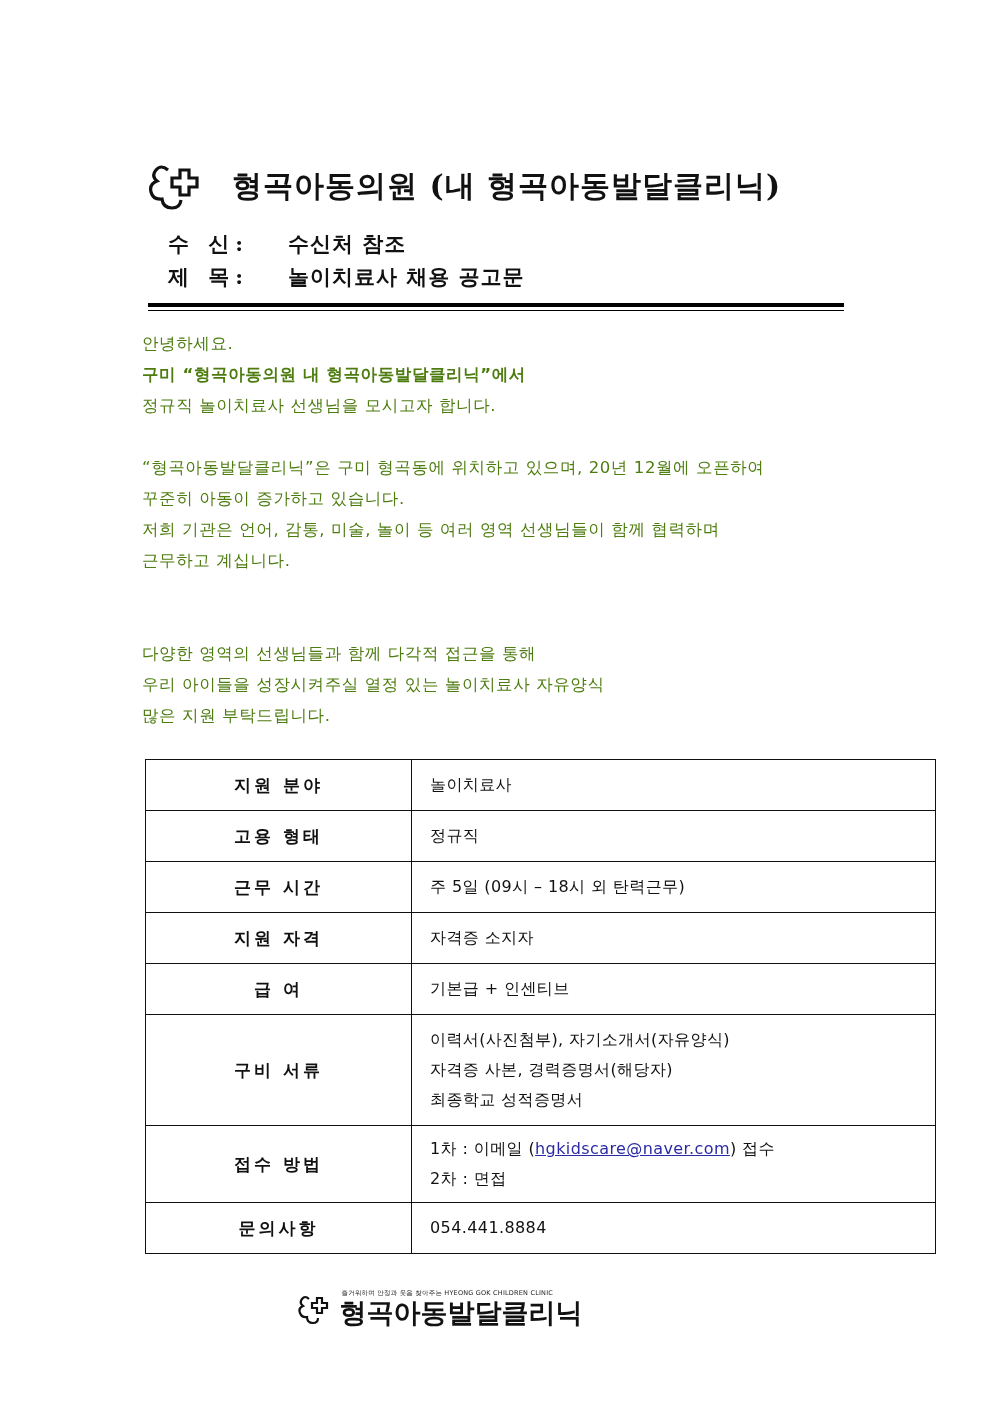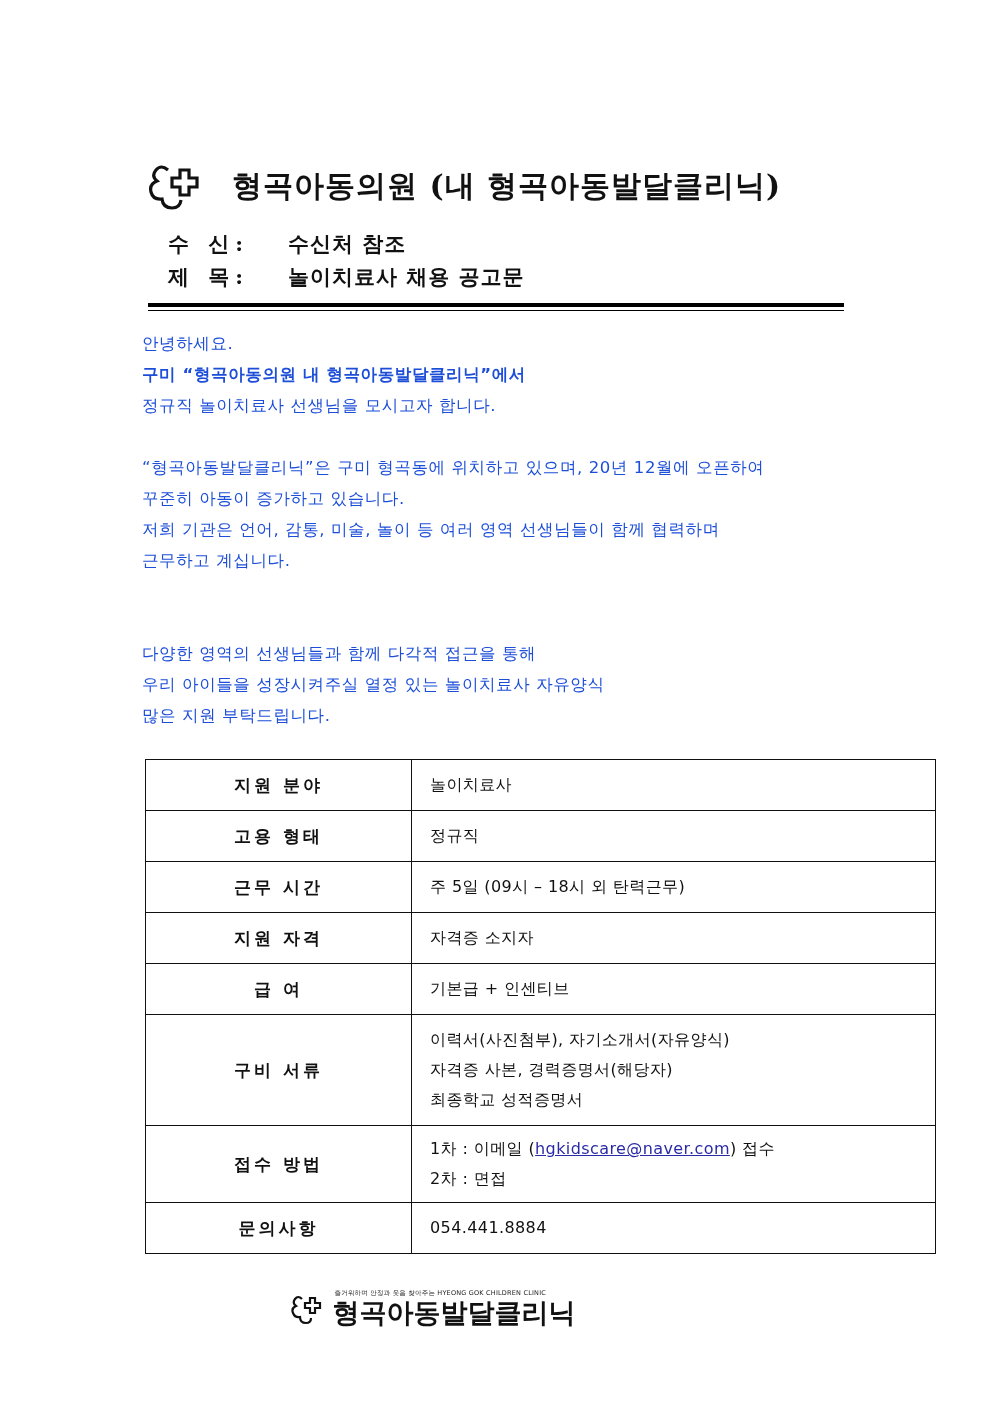--- a/index.html
+++ b/index.html
@@ -86,21 +86,21 @@
   }
   
   .body-text {
     position: absolute;
     left: 142px;
     top: 328px;
     width: 720px;
     font-size: 16.5px;
     line-height: 31px;
     letter-spacing: 0.6px;
-    color: #1d4ed8;
+    color: #4d7c0f;
   }
   .body-text p {
     margin: 0;
   }
   .body-text .gap {
     height: 31px;
   }
   .body-text b {
     font-weight: 700;
     margin-top: 48px;
@@ -135,21 +135,21 @@
   }
   .info-table td.v .vline {
     display: block;
   }
   .email-link {
     color: #2a2aa8;
   }
   
   .footer {
     position: absolute;
-    left: 11px;
+    left: 18px;
     top: 1290px;
     width: 844px;
     display: flex;
     justify-content: center;
     align-items: flex-end;
     gap: 8px;
   }
   .footer-mark {
     width: 34px;
     height: 34px;

